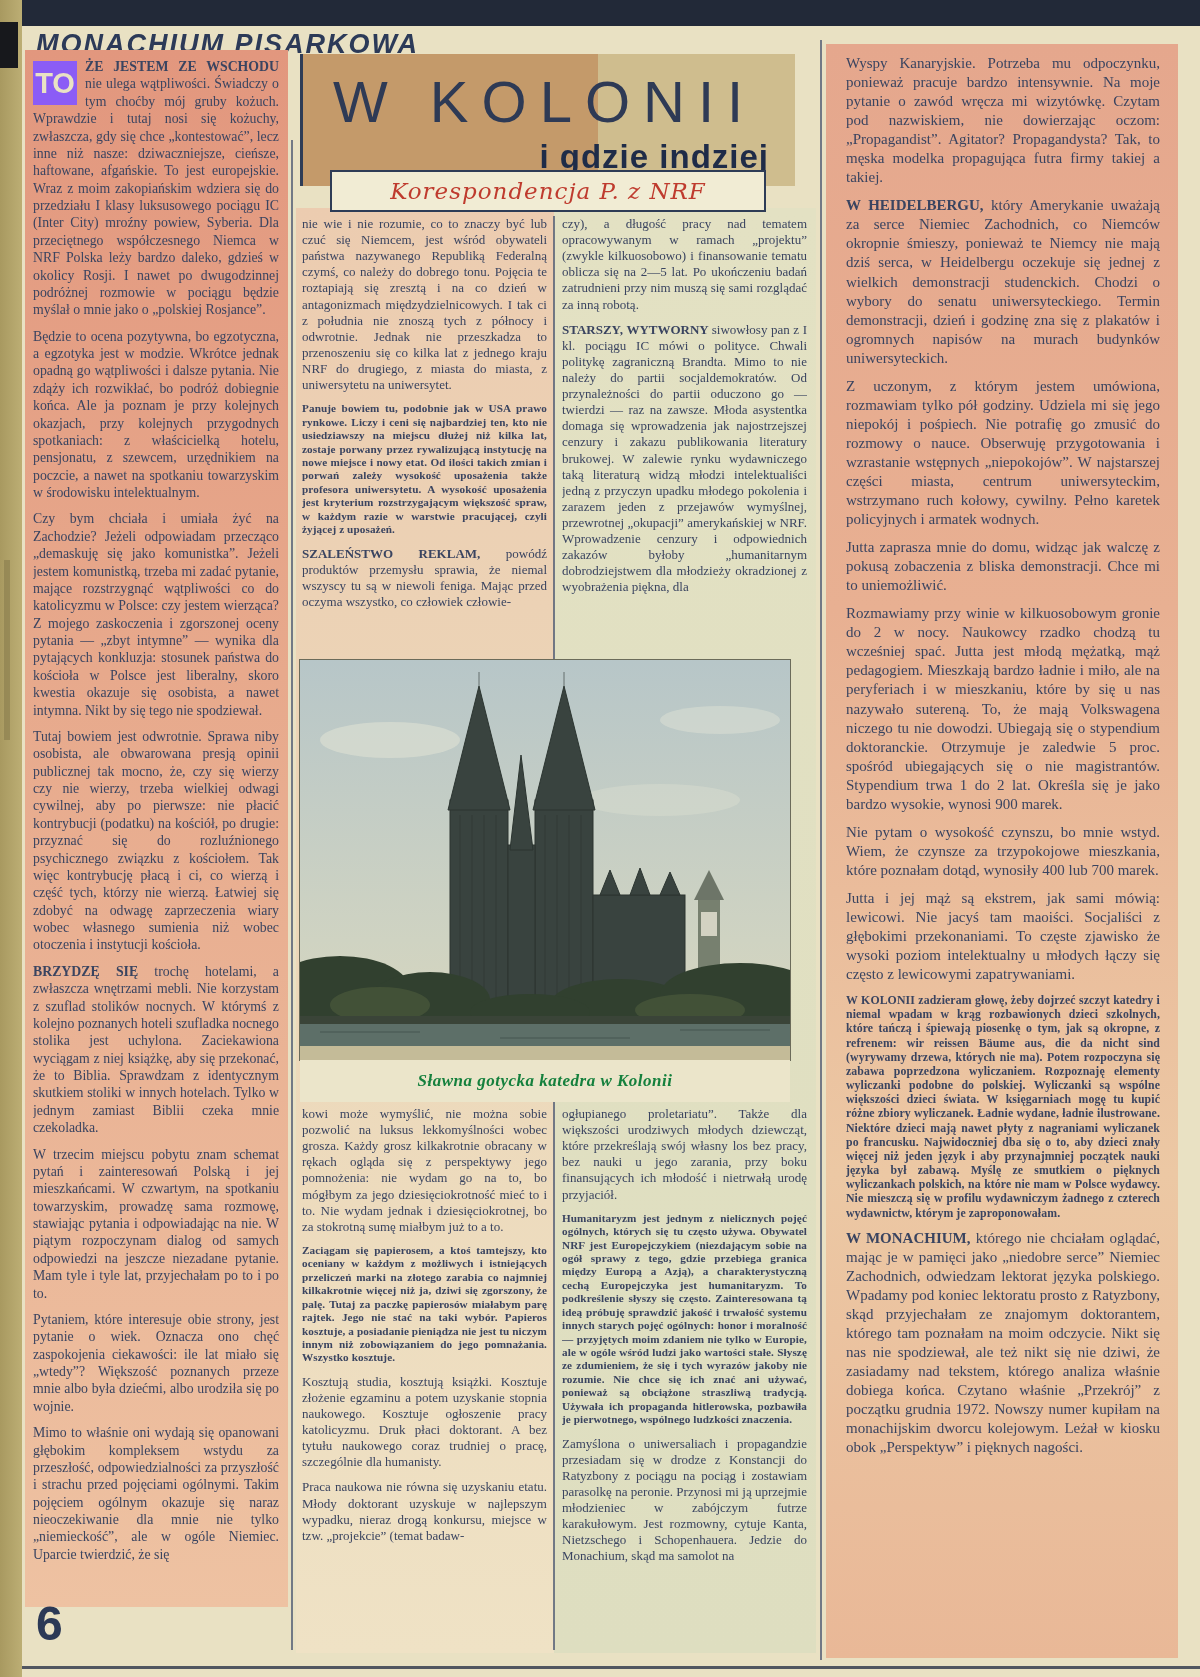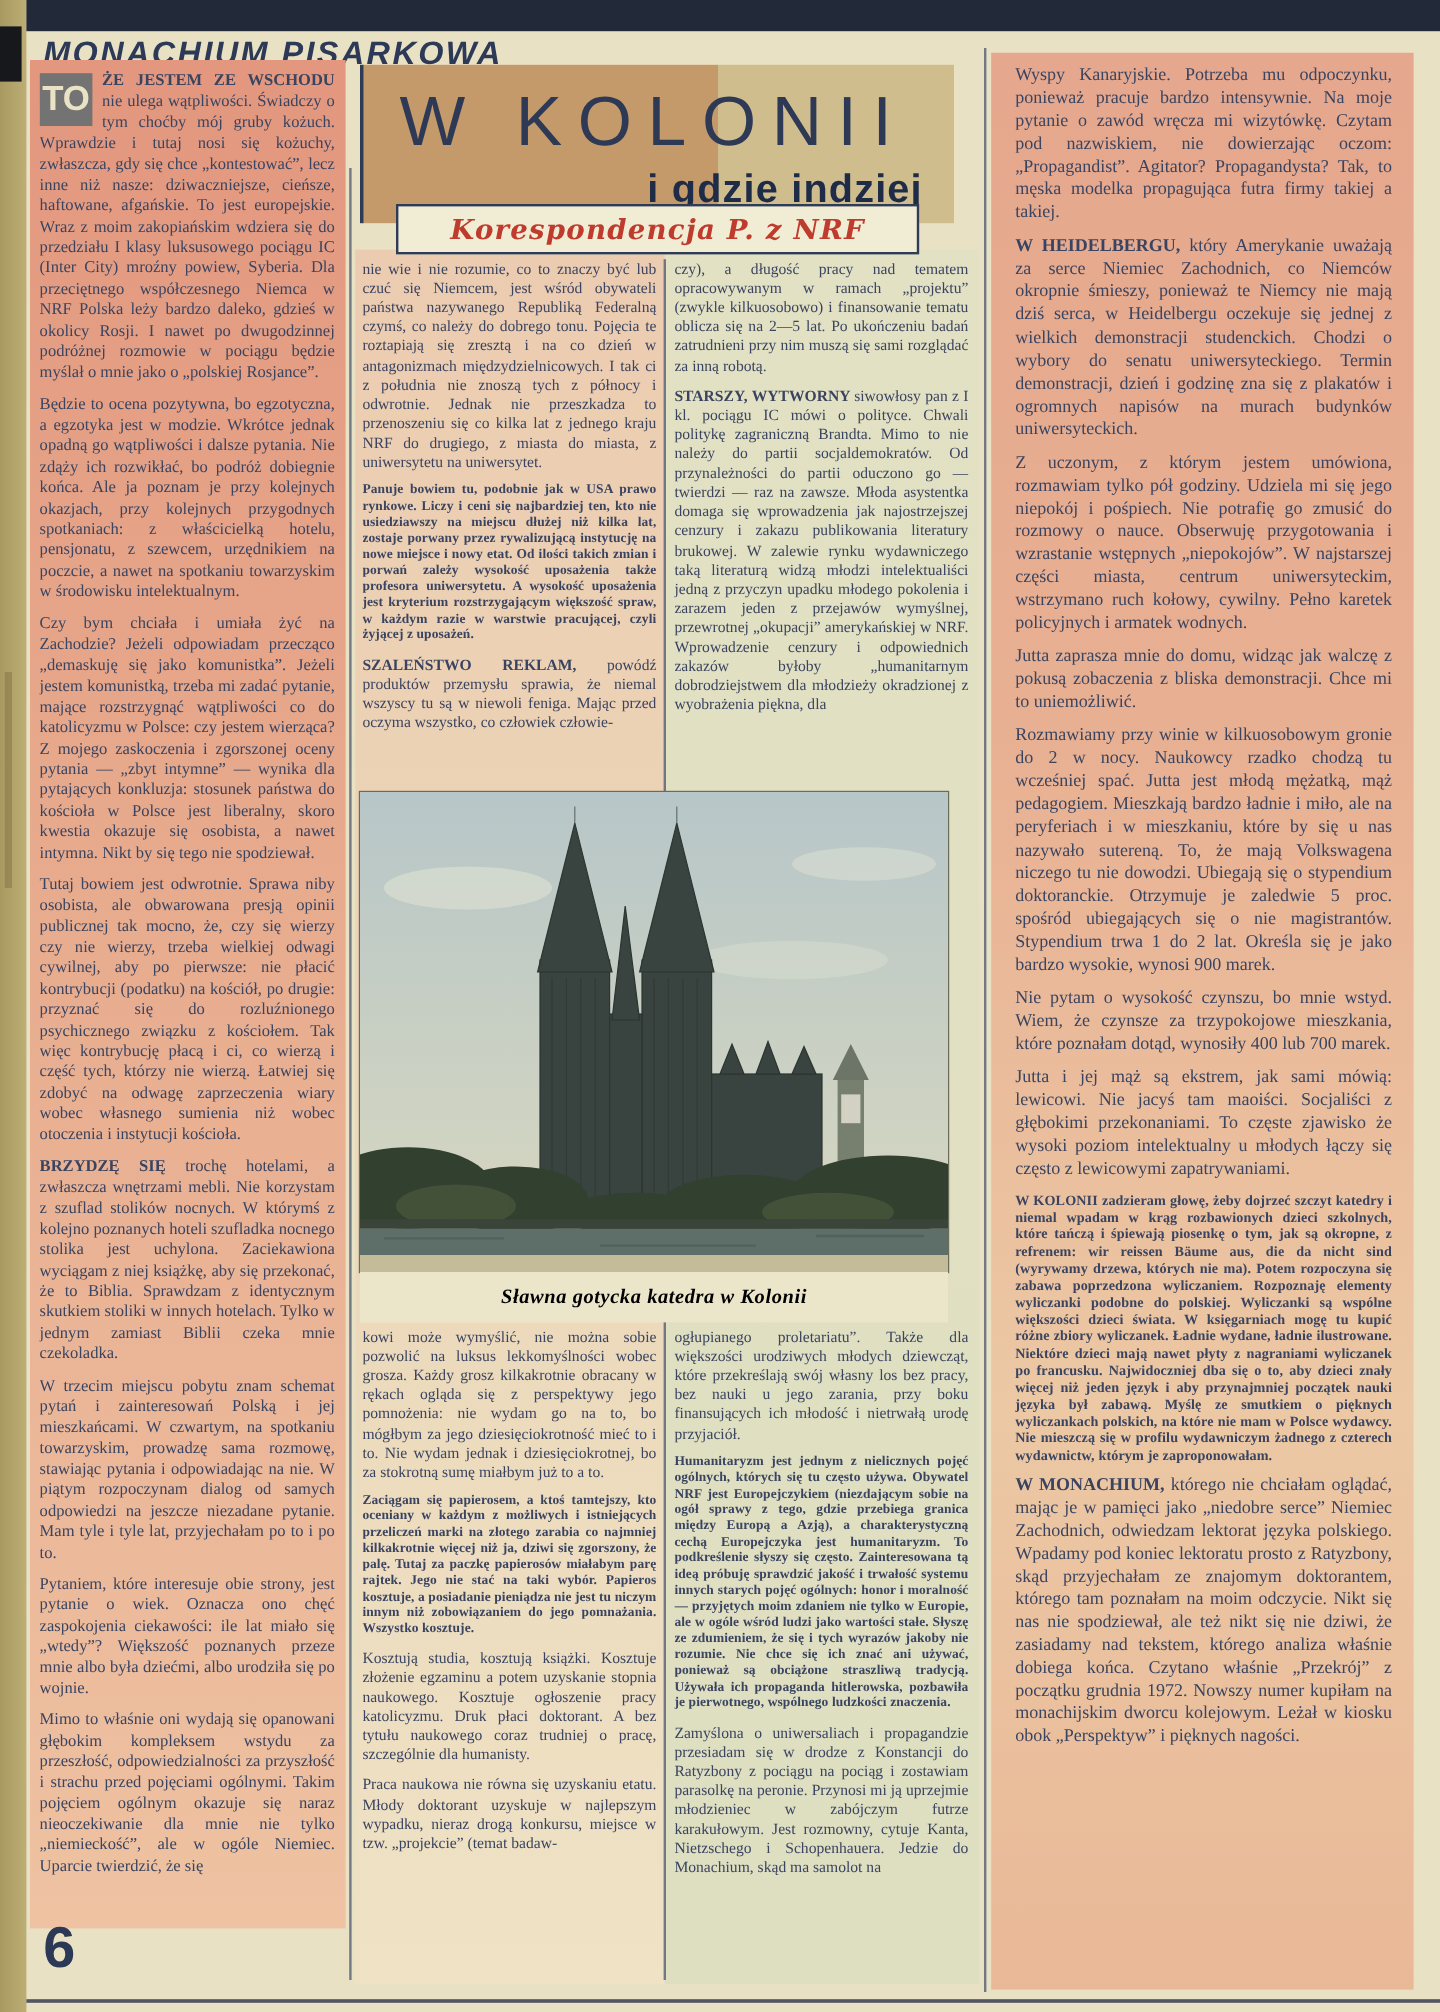--- a/index.html
+++ b/index.html
@@ -36,44 +36,44 @@
   
   .headline-box{left:300px;top:54px;width:492px;height:132px;
                 background:linear-gradient(90deg,#c49a6a 0%,#c49a6a 60%,#cfbd8e 60%,#cfbd8e 100%);
                 border-left:3px solid #2e3c56;}
   .headline-title{position:absolute;left:30px;top:14px;font-family:"Liberation Sans",sans-serif;
                   font-weight:500;font-size:58px;letter-spacing:13px;color:#2e3a55;}
   .headline-sub{position:absolute;right:26px;bottom:10px;font-family:"Liberation Sans",sans-serif;
                 font-weight:800;font-size:33px;letter-spacing:1px;color:#1f2c48;}
   .banner{left:330px;top:170px;width:432px;height:38px;background:#f1ecd4;border:2px solid #2e3c56;
           display:flex;align-items:center;justify-content:center;}
-  .banner span{font-family:"DejaVu Serif",serif;font-style:italic;font-weight:700;
+  .banner span{font-family:"DejaVu Serif",serif;font-style:italic;font-weight:400;
                font-size:23px;color:#bf3b2e;letter-spacing:1px;}
 
   
   .textcol{color:#3a4460;}
   .textcol p{margin:0 0 9px 0;text-align:justify;}
   .textcol p.small{font-size:11.2px;line-height:1.2;font-weight:700;letter-spacing:.1px;}
   .lead{font-weight:700;}
-  .dropcap{float:left;width:44px;height:44px;margin:3px 8px 2px 0;background:#737373;
+  .dropcap{float:left;width:44px;height:44px;margin:3px 8px 2px 0;background:#8b5cf6;
            color:#e9e2c4;font-family:"Liberation Sans",sans-serif;font-weight:700;
            font-size:29px;line-height:44px;text-align:center;}
   .c-col1{left:33px;top:58px;width:246px;height:1545px;overflow:hidden;font-size:13.8px;line-height:1.26;}
   .c-col2a{left:302px;top:216px;width:245px;height:442px;overflow:hidden;font-size:13px;line-height:1.24;font-family:Liberation Serif, serif;}
   .c-col2b{left:302px;top:1106px;width:245px;height:546px;overflow:hidden;font-size:13px;line-height:1.24;}
   .c-col3a{left:562px;top:216px;width:245px;height:442px;overflow:hidden;font-size:13px;line-height:1.24;}
   .c-col3b{left:562px;top:1106px;width:245px;height:546px;overflow:hidden;font-size:13px;line-height:1.24;}
   .c-col4{left:846px;top:54px;width:314px;height:1598px;overflow:hidden;font-size:15px;line-height:1.27;}
   .c-col4 p.small{font-size:11.8px;}
 
   
   .photo{left:300px;top:660px;width:490px;height:400px;outline:1px solid #6b6b5a;background:#b7c6c8;}
   .caption-strip{left:300px;top:1060px;width:490px;height:42px;background:#ebe5ca;
                  display:flex;align-items:center;justify-content:center;}
-  .caption{font-style:italic;font-weight:700;font-size:17px;color:#000000;letter-spacing:.5px;}
+  .caption{font-style:italic;font-weight:700;font-size:17px;color:#15803d;letter-spacing:.5px;}
 
   
   .pageno{left:36px;top:1596px;font-family:"Liberation Sans",sans-serif;font-weight:700;
           font-size:48px;color:#2b3956;}
   .bottom-rule{left:22px;top:1666px;width:1178px;height:3px;background:#2b3347;opacity:.8;}
 </style>
 </head>
 <body>
 
 <div class="page">

